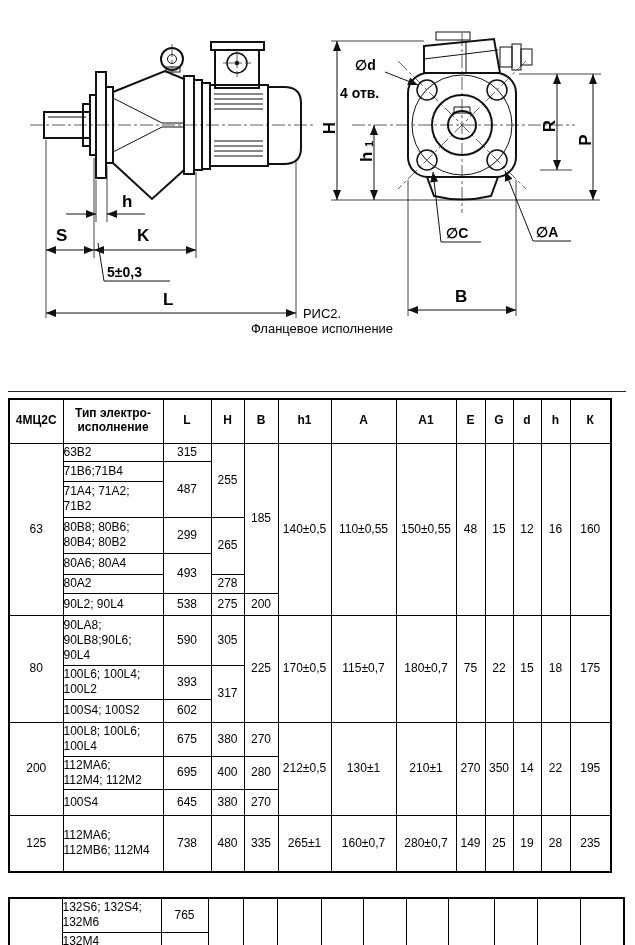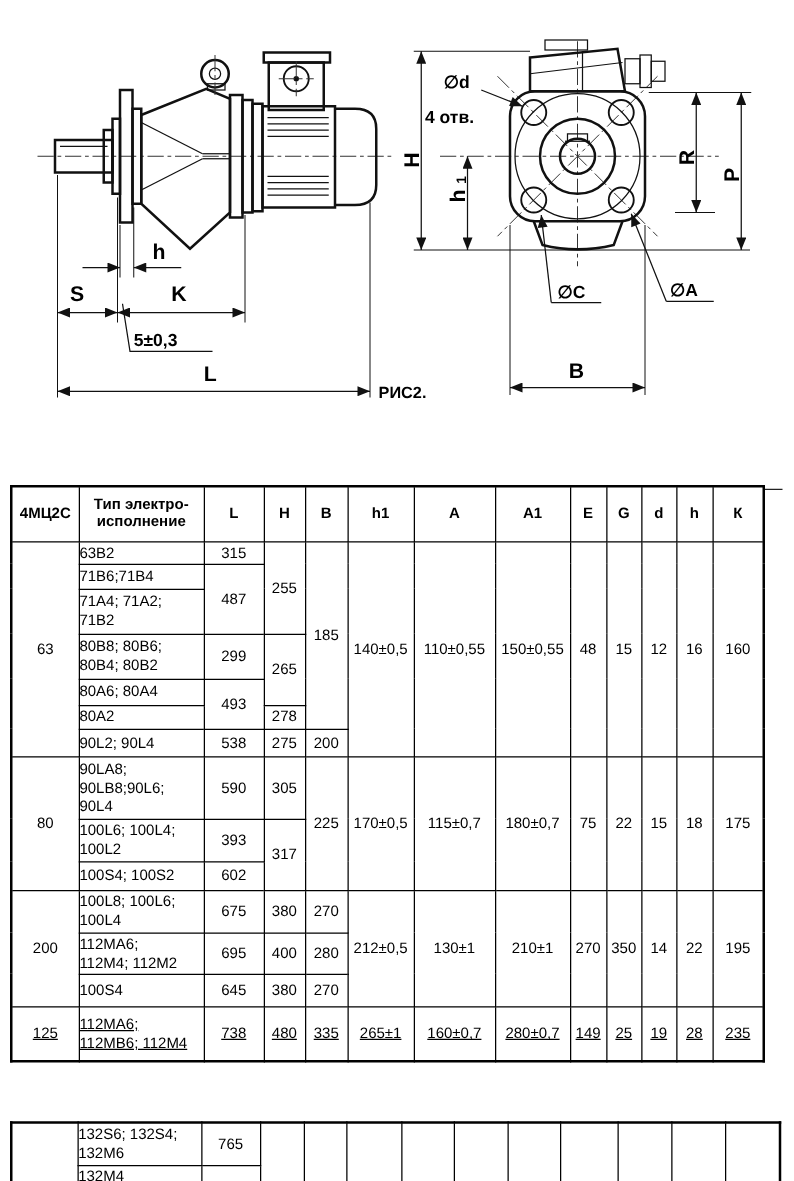--- a/index.html
+++ b/index.html
@@ -9,24 +9,24 @@
   .thick{stroke:#111;stroke-width:2;fill:none;}
   .med{stroke:#111;stroke-width:1.5;fill:none;}
   .thin{stroke:#111;stroke-width:1;fill:none;}
   .ext{stroke:#111;stroke-width:0.8;fill:none;}
   .cl{stroke:#333;stroke-width:0.8;fill:none;stroke-dasharray:13 3 3 3;}
   .dim{stroke:#111;stroke-width:1;fill:none;}
   .dl{font:bold 17px "Liberation Sans",sans-serif;fill:#000;}
   .dls{font:bold 14px "Liberation Sans",sans-serif;fill:#000;}
   .dlxs{font:bold 11px "Liberation Sans",sans-serif;fill:#000;}
   .caption{position:absolute;top:306px;left:222px;width:200px;text-align:center;
-           font-size:13px;font-weight:bold;line-height:15px;}
+           font-size:13px;font-weight:normal;line-height:15px;}
   .rule{position:absolute;left:8px;top:391px;width:618px;height:1px;background:#222;}
   table{border-collapse:collapse;table-layout:fixed;border:2px solid #000;background:#fff;}
-  #main-table{position:absolute;left:8px;top:388px;}
+  #main-table{position:absolute;left:8px;top:398px;}
   #ext-table{position:absolute;left:8px;top:897px;}
   th,td{border:1px solid #000;font-size:12px;text-align:center;vertical-align:middle;
         padding:1px 2px;white-space:pre-line;overflow:hidden;line-height:1.25;}
   th{font-weight:bold;line-height:1.15;}
   td.al{text-align:left;padding-left:0;}
 </style>
 </head>
 <body>
 
 <div class="page">
@@ -170,20 +170,21 @@
       <text class="dls" x="446" y="238">∅C</text>
 
       <line class="thin" x1="571" y1="241" x2="533" y2="241"></line>
       <line class="thin" x1="533" y1="241" x2="505" y2="171" marker-end="url(#ar)"></line>
       <text class="dls" x="536" y="237">∅A</text>
     </g>
   </svg>
 
   <div class="caption">
     <div>РИС2.</div>
+    <div>Фланцевое исполнение</div>
   </div>
 
   <div class="rule"></div>
 
   <table id="main-table">
       <colgroup>
         <col style="width: 54px;">
         <col style="width: 100px;">
         <col style="width: 48px;">
         <col style="width: 33px;">
@@ -308,21 +309,21 @@
           <td>695</td>
           <td>400</td>
           <td>280</td>
         </tr>
         <tr style="height: 26px;">
           <td class="al">100S4</td>
           <td>645</td>
           <td>380</td>
           <td>270</td>
         </tr>
-        <tr style="height: 44px; text-decoration: underline;">
+        <tr style="height: 57px;">
           <td>125</td>
           <td class="al">112МА6;
 112МВ6; 112М4</td>
           <td>738</td>
           <td>480</td>
           <td>335</td>
           <td>265±1</td>
           <td>160±0,7</td>
           <td>280±0,7</td>
           <td>149</td>

